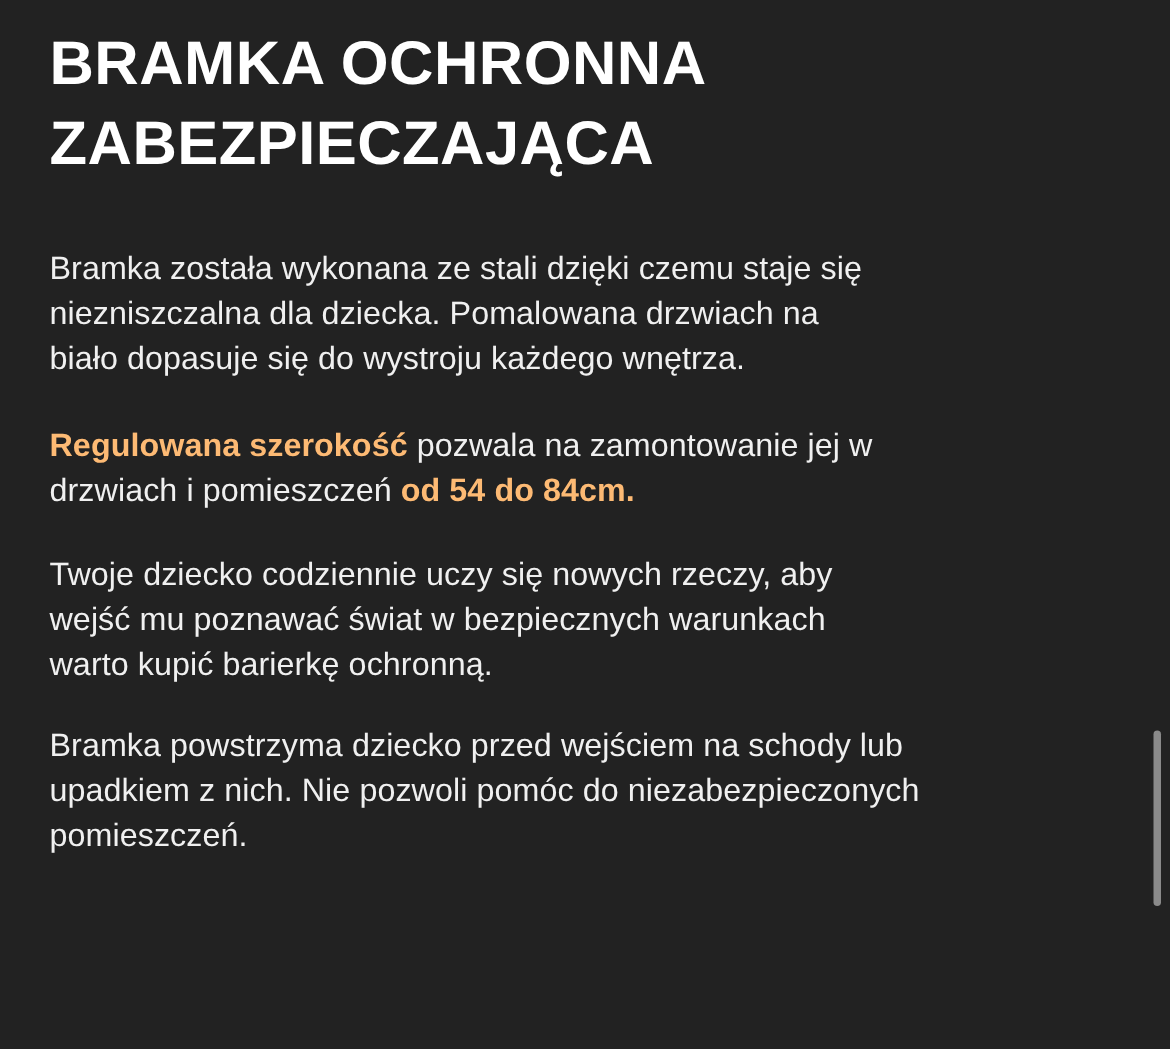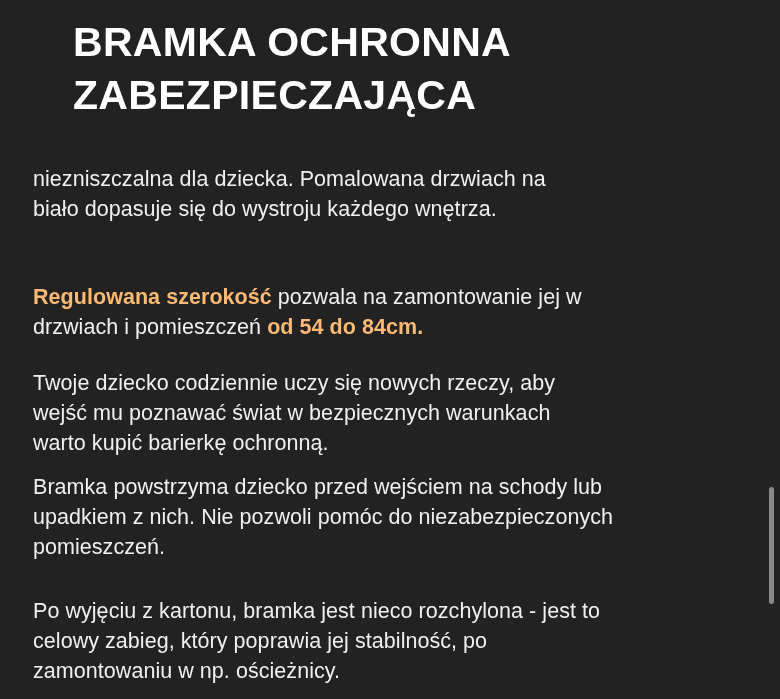--- a/index.html
+++ b/index.html
@@ -22,34 +22,34 @@
       width: 720px;
     }
     .title {
       margin: 0;
       font-weight: 700;
       font-size: 41px;
       line-height: 53px;
       letter-spacing: 0.3px;
       color: #ffffff;
     }
-    .title span { display: block; white-space: nowrap; margin-left: 40px; }
+    .title span { display: block; white-space: nowrap; }
     .para {
       margin: 0;
       font-size: 21.5px;
       line-height: 30px;
       color: #f0f0f0;
       letter-spacing: 0.05px;
     }
     .para .line { display: block; white-space: nowrap; }
     .para b { font-weight: 700; color: #fdba74; }
     #p1 { position: absolute; top: 148px; }
     #p2 { position: absolute; top: 266px; }
     #p3 { position: absolute; top: 352px; }
-    #p4 { position: absolute; top: 456px; }
+    #p4 { position: absolute; top: 466px; }
     #p5 { position: absolute; top: 580px; }
     .scrollbar-track {
       position: absolute;
       right: 4px;
       top: 0;
       width: 8px;
       height: 699px;
     }
     .scrollbar-thumb {
       position: absolute;
@@ -64,20 +64,21 @@
 </head>
 <body>
 
 <div class="content">
   <h1 class="title">
     <span>BRAMKA OCHRONNA</span>
     <span>ZABEZPIECZAJĄCA</span>
   </h1>
 
   <p class="para" id="p1">
+    <span class="line">Bramka została wykonana ze stali dzięki czemu staje się</span>
     <span class="line">niezniszczalna dla dziecka. Pomalowana drzwiach na</span>
     <span class="line">biało dopasuje się do wystroju każdego wnętrza.</span>
   </p>
 
   <p class="para" id="p2">
     <span class="line"><b>Regulowana szerokość</b><span> pozwala na zamontowanie jej w</span></span>
     <span class="line"><span>drzwiach i pomieszczeń </span><b>od 54 do 84cm.</b></span>
   </p>
 
   <p class="para" id="p3">
@@ -85,22 +86,17 @@
     <span class="line">wejść mu poznawać świat w bezpiecznych warunkach</span>
     <span class="line">warto kupić barierkę ochronną.</span>
   </p>
 
   <p class="para" id="p4">
     <span class="line">Bramka powstrzyma dziecko przed wejściem na schody lub</span>
     <span class="line">upadkiem z nich. Nie pozwoli pomóc do niezabezpieczonych</span>
     <span class="line">pomieszczeń.</span>
   </p>
 
-  <p class="para" id="p5">
-    <span class="line">Po wyjęciu z kartonu, bramka jest nieco rozchylona - jest to</span>
-    <span class="line">celowy zabieg, który poprawia jej stabilność, po</span>
-    <span class="line">zamontowaniu w np. ościeżnicy.</span>
-  </p>
 </div>
 
 <div class="scrollbar-track">
   <div class="scrollbar-thumb"></div>
 </div>
 
 </body></html>

